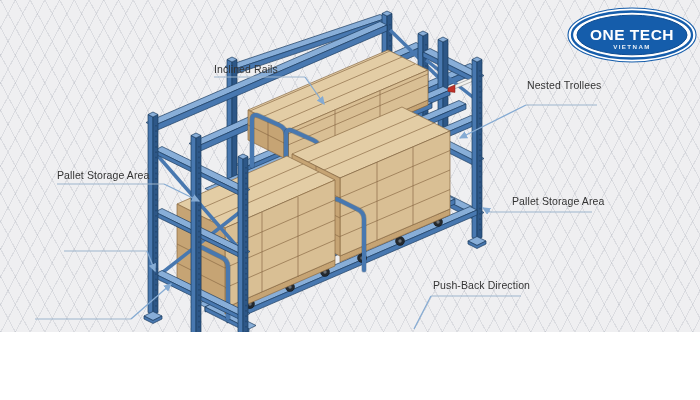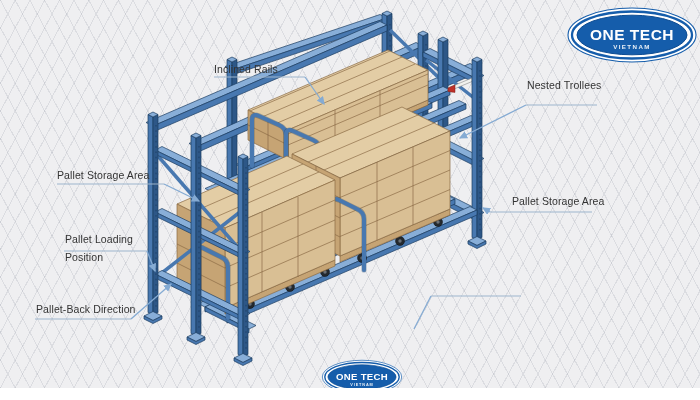--- a/index.html
+++ b/index.html
@@ -1,17 +1,17 @@
 <!DOCTYPE html>
 <html style="--bg: #efeff1; --steel_front: #4878b0; --steel_top: #88aed8; --steel_dark: #2d5787; --steel_line: #1b3c60; --wood_top: #e3cda5; --wood_face: #d9bf94; --wood_side: #c6a474; --wood_line: #8a6a44; --leader: #85abd3; --underline: #9eb6cd; --label_text: #333333; --logo_blue: #155dab; --stop_red: #c03028;"><head>
 <meta charset="utf-8">
 <style>
   html,body{margin:0;padding:0;}
   #stage{
-    position:relative;width:700px;height:388px;overflow:hidden;
+    position:relative;width:700px;height:332px;overflow:hidden;
     background:
       repeating-linear-gradient(62deg, rgba(150,155,168,.22) 0 1px, transparent 1px 13px),
       repeating-linear-gradient(118deg, rgba(150,155,168,.22) 0 1px, transparent 1px 13px),
       var(--bg,#efeff1);
     font-family:"Liberation Sans", sans-serif;
   }
   #draw{position:absolute;left:0;top:0;}
   .lbl{
     position:absolute;font-size:10.5px;color:var(--label_text,#333);
     white-space:nowrap;letter-spacing:.1px;
@@ -283,17 +283,16 @@
     <polyline class="ldr" points="490,212 483,208" marker-end="url(#arw)"></polyline>
   </g>
 
   <use href="#logo-master" transform="translate(632,35)"></use>
   <use href="#logo-master" transform="translate(362,377) scale(0.62)"></use>
 </svg>
 
 <div class="lbl" style="left:214px;top:63px">Inclined Rails</div>
 <div class="lbl" style="left:527px;top:79px">Nested Trollees</div>
 <div class="lbl" style="left:57px;top:169px">Pallet Storage Area</div>
-<div class="lbl wrap" style="left:65px;top:230px">Pallet Loading Position</div>
-<div class="lbl" style="left:36px;top:303px">Pallet-Back Direction</div>
+<div class="lbl" style="left:433px;top:279px">Push-Back Direction</div>
 <div class="lbl" style="left:512px;top:195px">Pallet Storage Area</div>
 
 </div>
 
 </body></html>

